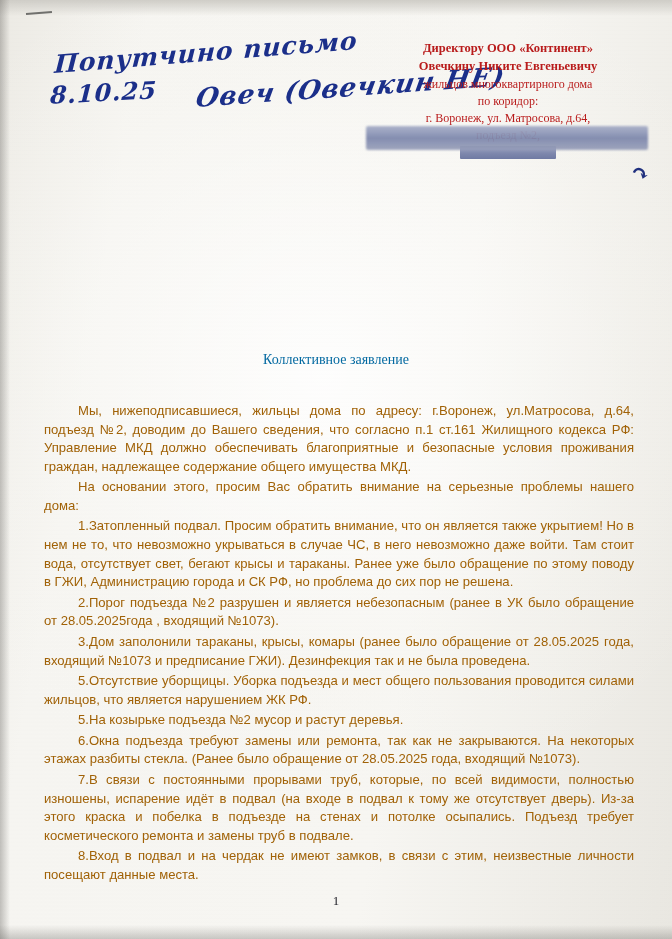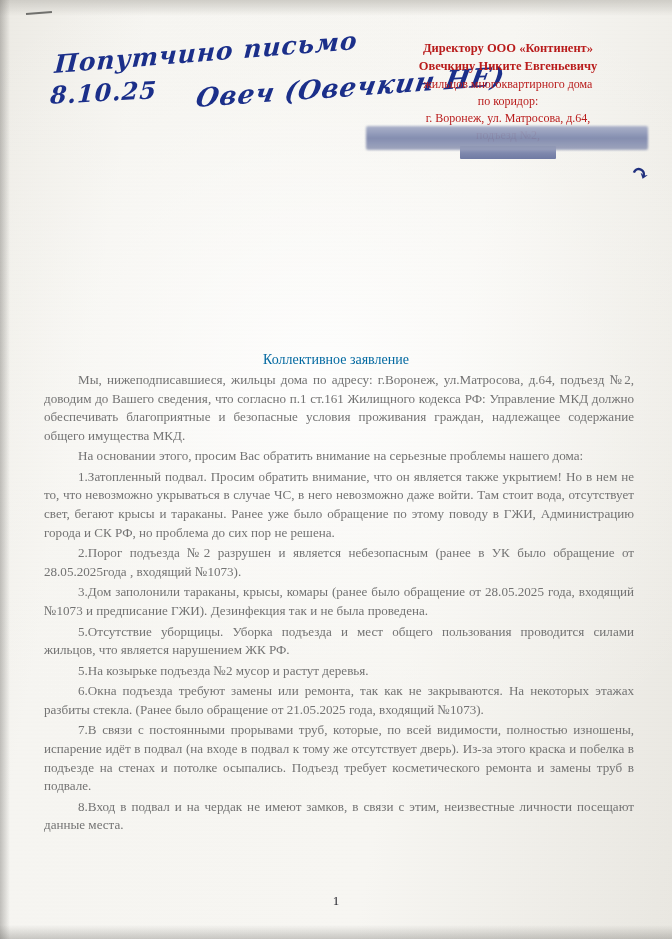--- a/index.html
+++ b/index.html
@@ -140,28 +140,28 @@
     top: 352px;
     left: 0;
     width: 672px;
     text-align: center;
     font-size: 14px;
     color: #0369a1;
     font-family: "Liberation Serif", serif;
   }
   #body-text {
     position: absolute;
-    top: 371px;
+    top: 402px;
     left: 44px;
     width: 590px;
     font-size: 13.1px;
     line-height: 1.42;
-    color: #737373;
+    color: #a16207;
     text-align: justify;
-    font-family: Liberation Serif, serif;
+    font-family: Liberation Sans, sans-serif;
   }
   #body-text p {
     margin: 0 0 2px 0;
     text-indent: 34px;
   }
   #page-number {
     position: absolute;
     bottom: 30px;
     left: 0;
     width: 672px;
@@ -209,20 +209,20 @@
   <div id="doc-title">Коллективное заявление</div>
 
   <div id="body-text">
     <p>Мы, нижеподписавшиеся, жильцы дома по адресу: г.Воронеж, ул.Матросова, д.64, подъезд №2, доводим до Вашего сведения, что согласно п.1 ст.161 Жилищного кодекса РФ: Управление МКД должно обеспечивать благоприятные и безопасные условия проживания граждан, надлежащее содержание общего имущества МКД.</p>
     <p>На основании этого, просим Вас обратить внимание на серьезные проблемы нашего дома:</p>
     <p>1.Затопленный подвал. Просим обратить внимание, что он является также укрытием! Но в нем не то, что невозможно укрываться в случае ЧС, в него невозможно даже войти. Там стоит вода, отсутствует свет, бегают крысы и тараканы. Ранее уже было обращение по этому поводу в ГЖИ, Администрацию города и СК РФ, но проблема до сих пор не решена.</p>
     <p>2.Порог подъезда №2 разрушен и является небезопасным (ранее в УК было обращение от 28.05.2025года , входящий №1073).</p>
     <p>3.Дом заполонили тараканы, крысы, комары (ранее было обращение от 28.05.2025 года, входящий №1073 и предписание ГЖИ). Дезинфекция так и не была проведена.</p>
     <p>5.Отсутствие уборщицы. Уборка подъезда и мест общего пользования проводится силами жильцов, что является нарушением ЖК РФ.</p>
     <p>5.На козырьке подъезда №2  мусор и  растут деревья.</p>
-    <p>6.Окна подъезда требуют замены или ремонта, так как не закрываются. На некоторых этажах разбиты стекла. (Ранее было обращение от 21.05.2025 года, входящий №1073).</p>
+    <p>6.Окна подъезда требуют замены или ремонта, так как не закрываются. На некоторых этажах разбиты стекла. (Ранее было обращение от 28.05.2025 года, входящий №1073).</p>
     <p>7.В связи с постоянными прорывами труб, которые, по всей видимости, полностью изношены, испарение идёт в подвал (на входе в подвал к тому же отсутствует дверь). Из-за этого краска и побелка в подъезде на стенах и потолке осыпались. Подъезд требует косметического ремонта и замены труб в подвале.</p>
     <p>8.Вход в подвал и на чердак не имеют замков, в связи с этим, неизвестные личности посещают данные места.</p>
   </div>
 
   <div id="page-number">1</div>
   <div id="noise"></div>
 </div>
 
 </body></html>

